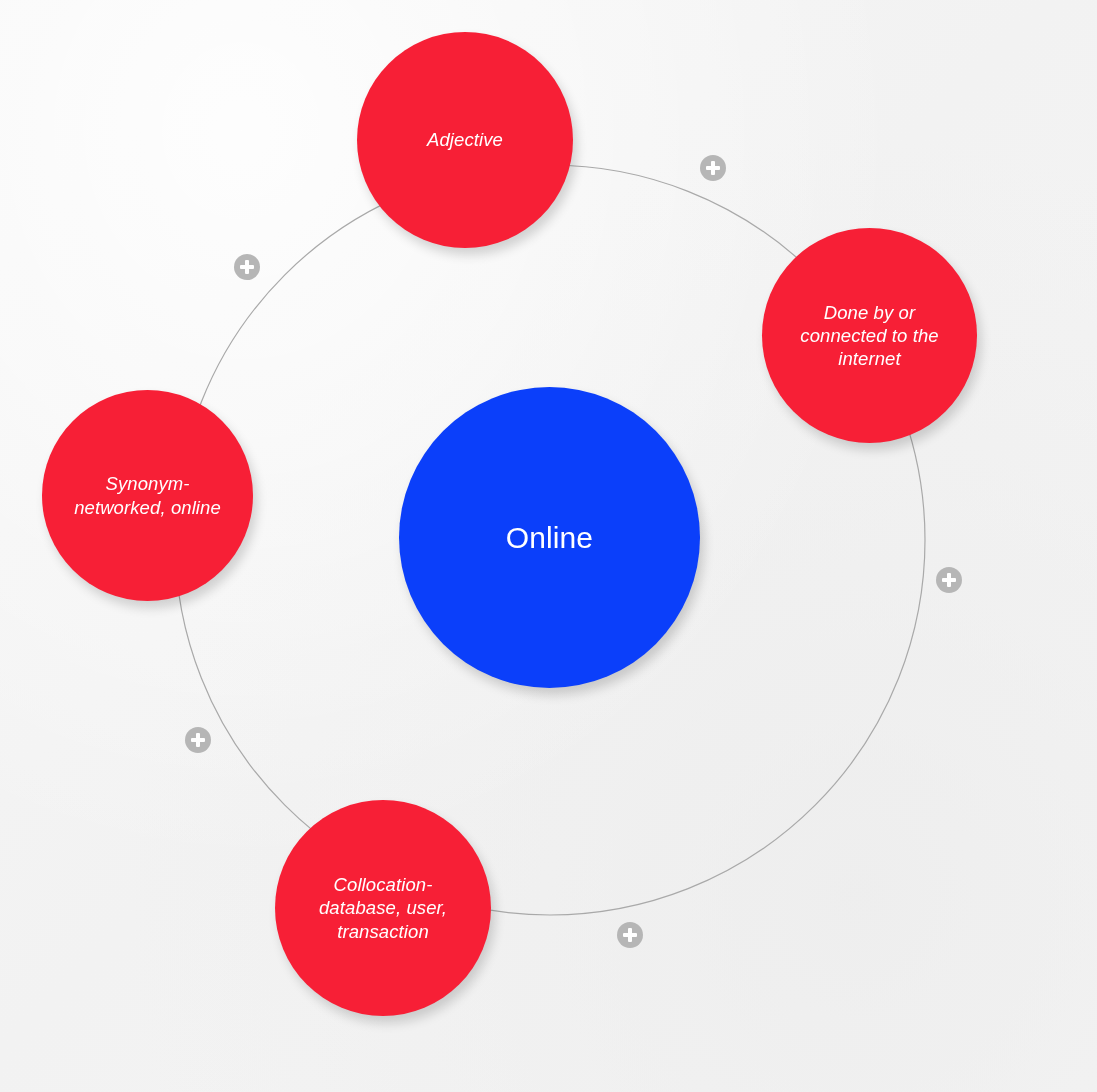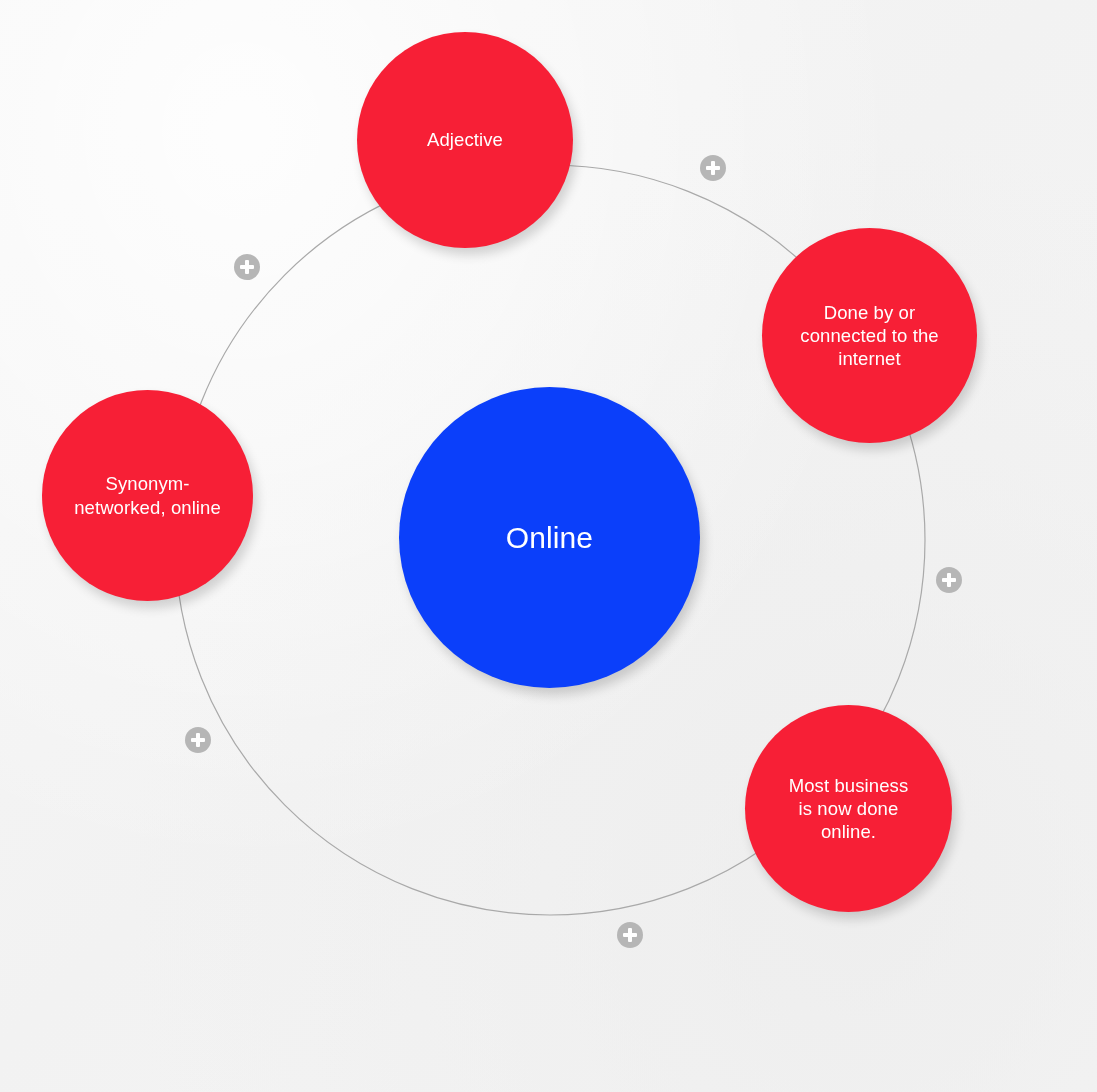--- a/index.html
+++ b/index.html
@@ -66,20 +66,21 @@
   }
 
   
   .satellite {
     background: #f71f36;
     box-shadow: 4px 7px 11px rgba(0,0,0,0.16);
   }
   .satellite .node-label {
     font-size: 18.5px;
     font-weight: 400;
+    font-style: italic;
   }
 
   #sat-adjective    { left: 357px; top:  32px; width: 216px; height: 216px; }
   #sat-definition   { left: 762px; top: 228px; width: 215px; height: 215px; }
   #sat-example      { left: 745px; top: 705px; width: 207px; height: 207px; }
   #sat-collocation  { left: 275px; top: 800px; width: 216px; height: 216px; }
   #sat-synonym      { left:  42px; top: 390px; width: 211px; height: 211px; }
 
   
   .plus-node {
@@ -131,26 +132,26 @@
   <div class="node satellite" id="sat-adjective">
     <span class="node-label">Adjective</span>
   </div>
 
   <div class="node satellite" id="sat-definition">
     <span class="node-label">Done by or
 connected to the
 internet</span>
   </div>
 
-  <div class="node satellite" id="sat-example">
-    <span class="node-label">Most business
-is now done
-online.</span>
+
+  <div class="node satellite" id="sat-collocation">
+    <span class="node-label">Collocation-
+database, user,
+transaction</span>
   </div>
-
 
   <div class="node satellite" id="sat-synonym">
     <span class="node-label">Synonym-
 networked, online</span>
   </div>
 
   <div class="node" id="center-node">
     <span class="node-label">Online</span>
   </div>
 

